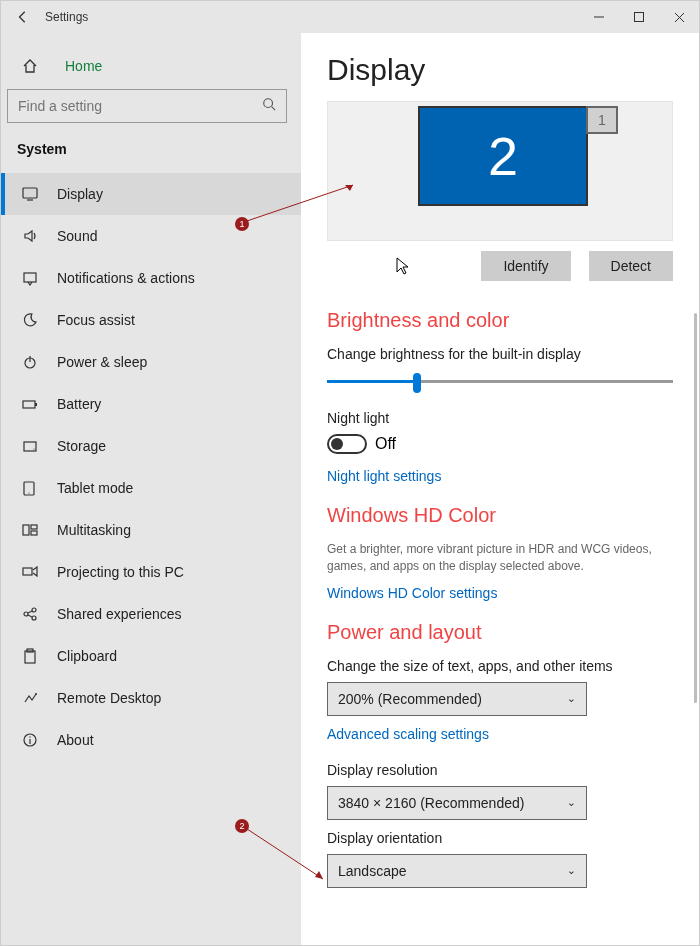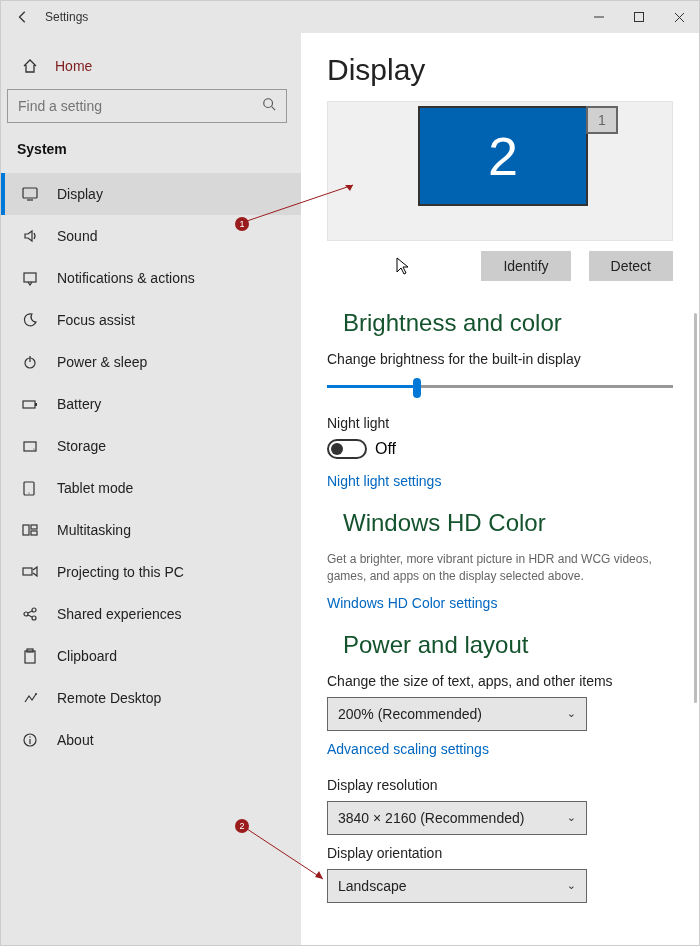--- a/index.html
+++ b/index.html
@@ -5,38 +5,38 @@
 * { margin: 0; padding: 0; box-sizing: border-box; font-family: "Segoe UI", Arial, sans-serif; }
 html, body { width: 700px; height: 946px; overflow: hidden; background: #fff; }
 .window { width: 700px; height: 946px; display: flex; flex-direction: column; border: 1px solid #ccc; position: relative; }
 .titlebar { height: 32px; display: flex; align-items: center; background: #e6e6e6; padding-left: 8px; }
 .titlebar-back { width: 28px; height: 28px; display: flex; align-items: center; justify-content: center; color: #333; }
 .titlebar-title { font-size: 12px; color: #333; margin-left: 8px; }
 .titlebar-controls { margin-left: auto; display: flex; }
 .titlebar-btn { width: 40px; height: 32px; display: flex; align-items: center; justify-content: center; color: #555; font-size: 13px; }
 .body { flex: 1; display: flex; overflow: hidden; }
 .sidebar { width: 300px; background: #e6e6e6; padding: 14px 0; display: flex; flex-direction: column; overflow-y: auto; }
-.home-row { display: flex; align-items: center; padding: 10px 20px; font-size: 14px; color: #7f1d1d; gap: 16px; }
+.home-row { display: flex; align-items: center; padding: 10px 20px; font-size: 14px; color: #15803d; gap: 26px; }
 .search-wrap { padding: 4px 14px 10px 6px; }
 .search { width: 100%; height: 34px; border: 1px solid #999; background: #e6e6e6; display: flex; align-items: center; padding: 0 10px; }
 .search input { flex: 1; border: none; background: transparent; font-size: 14px; outline: none; color: #555; }
 .search-icon { color: #555; }
 .section-label { padding: 8px 16px 8px 16px; font-weight: 600; font-size: 14px; color: #111; }
 .nav { list-style: none; margin-top: 8px; }
 .nav-item { display: flex; align-items: center; padding: 12px 20px 12px 16px; font-size: 14px; color: #222; gap: 18px; border-left: 4px solid transparent; cursor: default; }
 .nav-item.active { border-left-color: #0078d7; background: #d8d8d8; }
 .nav-icon { width: 18px; height: 18px; display: flex; align-items: center; justify-content: center; color: #333; flex-shrink: 0; }
 .content { flex: 1; background: #fff; padding: 20px 26px 40px 26px; overflow-y: auto; position: relative; }
 .page-title { font-size: 30px; font-weight: 400; color: #222; margin-bottom: 14px; }
 .monitor-area { background: #f0f0f0; border: 1px solid #e3e3e3; height: 140px; position: relative; margin-bottom: 10px; }
 .monitor-primary { position: absolute; left: 90px; top: 4px; width: 170px; height: 100px; background: #0063b1; color: #fff; display: flex; align-items: center; justify-content: center; font-size: 54px; font-weight: 300; border: 2px solid #333; }
 .monitor-secondary { position: absolute; left: 258px; top: 4px; width: 32px; height: 28px; background: #d0d0d0; border: 2px solid #666; display: flex; align-items: center; justify-content: center; font-size: 14px; color: #666; }
 .monitor-btns { display: flex; justify-content: flex-end; gap: 18px; margin-bottom: 28px; }
 .gray-btn { background: #ccc; border: none; padding: 7px 22px; font-size: 14px; color: #222; }
-.section-h { font-size: 24px; font-weight: 400; color: #14532d; margin: 14px 0 14px 16px; }
+.section-h { font-size: 20px; font-weight: 400; color: #ef4444; margin: 14px 0 14px 0; }
 .label-txt { font-size: 14px; color: #222; margin-bottom: 8px; }
 .slider-wrap { height: 24px; position: relative; margin-bottom: 16px; }
 .slider-track { position: absolute; top: 10px; left: 0; right: 0; height: 3px; background: #999; }
 .slider-fill { position: absolute; top: 10px; left: 0; width: 26%; height: 3px; background: #0078d7; }
 .slider-thumb { position: absolute; top: 3px; left: 26%; width: 8px; height: 20px; background: #0078d7; border-radius: 4px; transform: translateX(-50%); }
 .toggle-row { display: flex; align-items: center; gap: 8px; margin-bottom: 14px; }
 .toggle { width: 40px; height: 20px; border: 2px solid #333; border-radius: 10px; position: relative; background: #fff; }
 .toggle-knob { position: absolute; left: 2px; top: 2px; width: 12px; height: 12px; background: #333; border-radius: 50%; }
 .link { color: #0067c0; font-size: 14px; margin: 6px 0 20px 0; display: block; }
 .desc { font-size: 12px; color: #666; margin-bottom: 10px; line-height: 1.4; }

